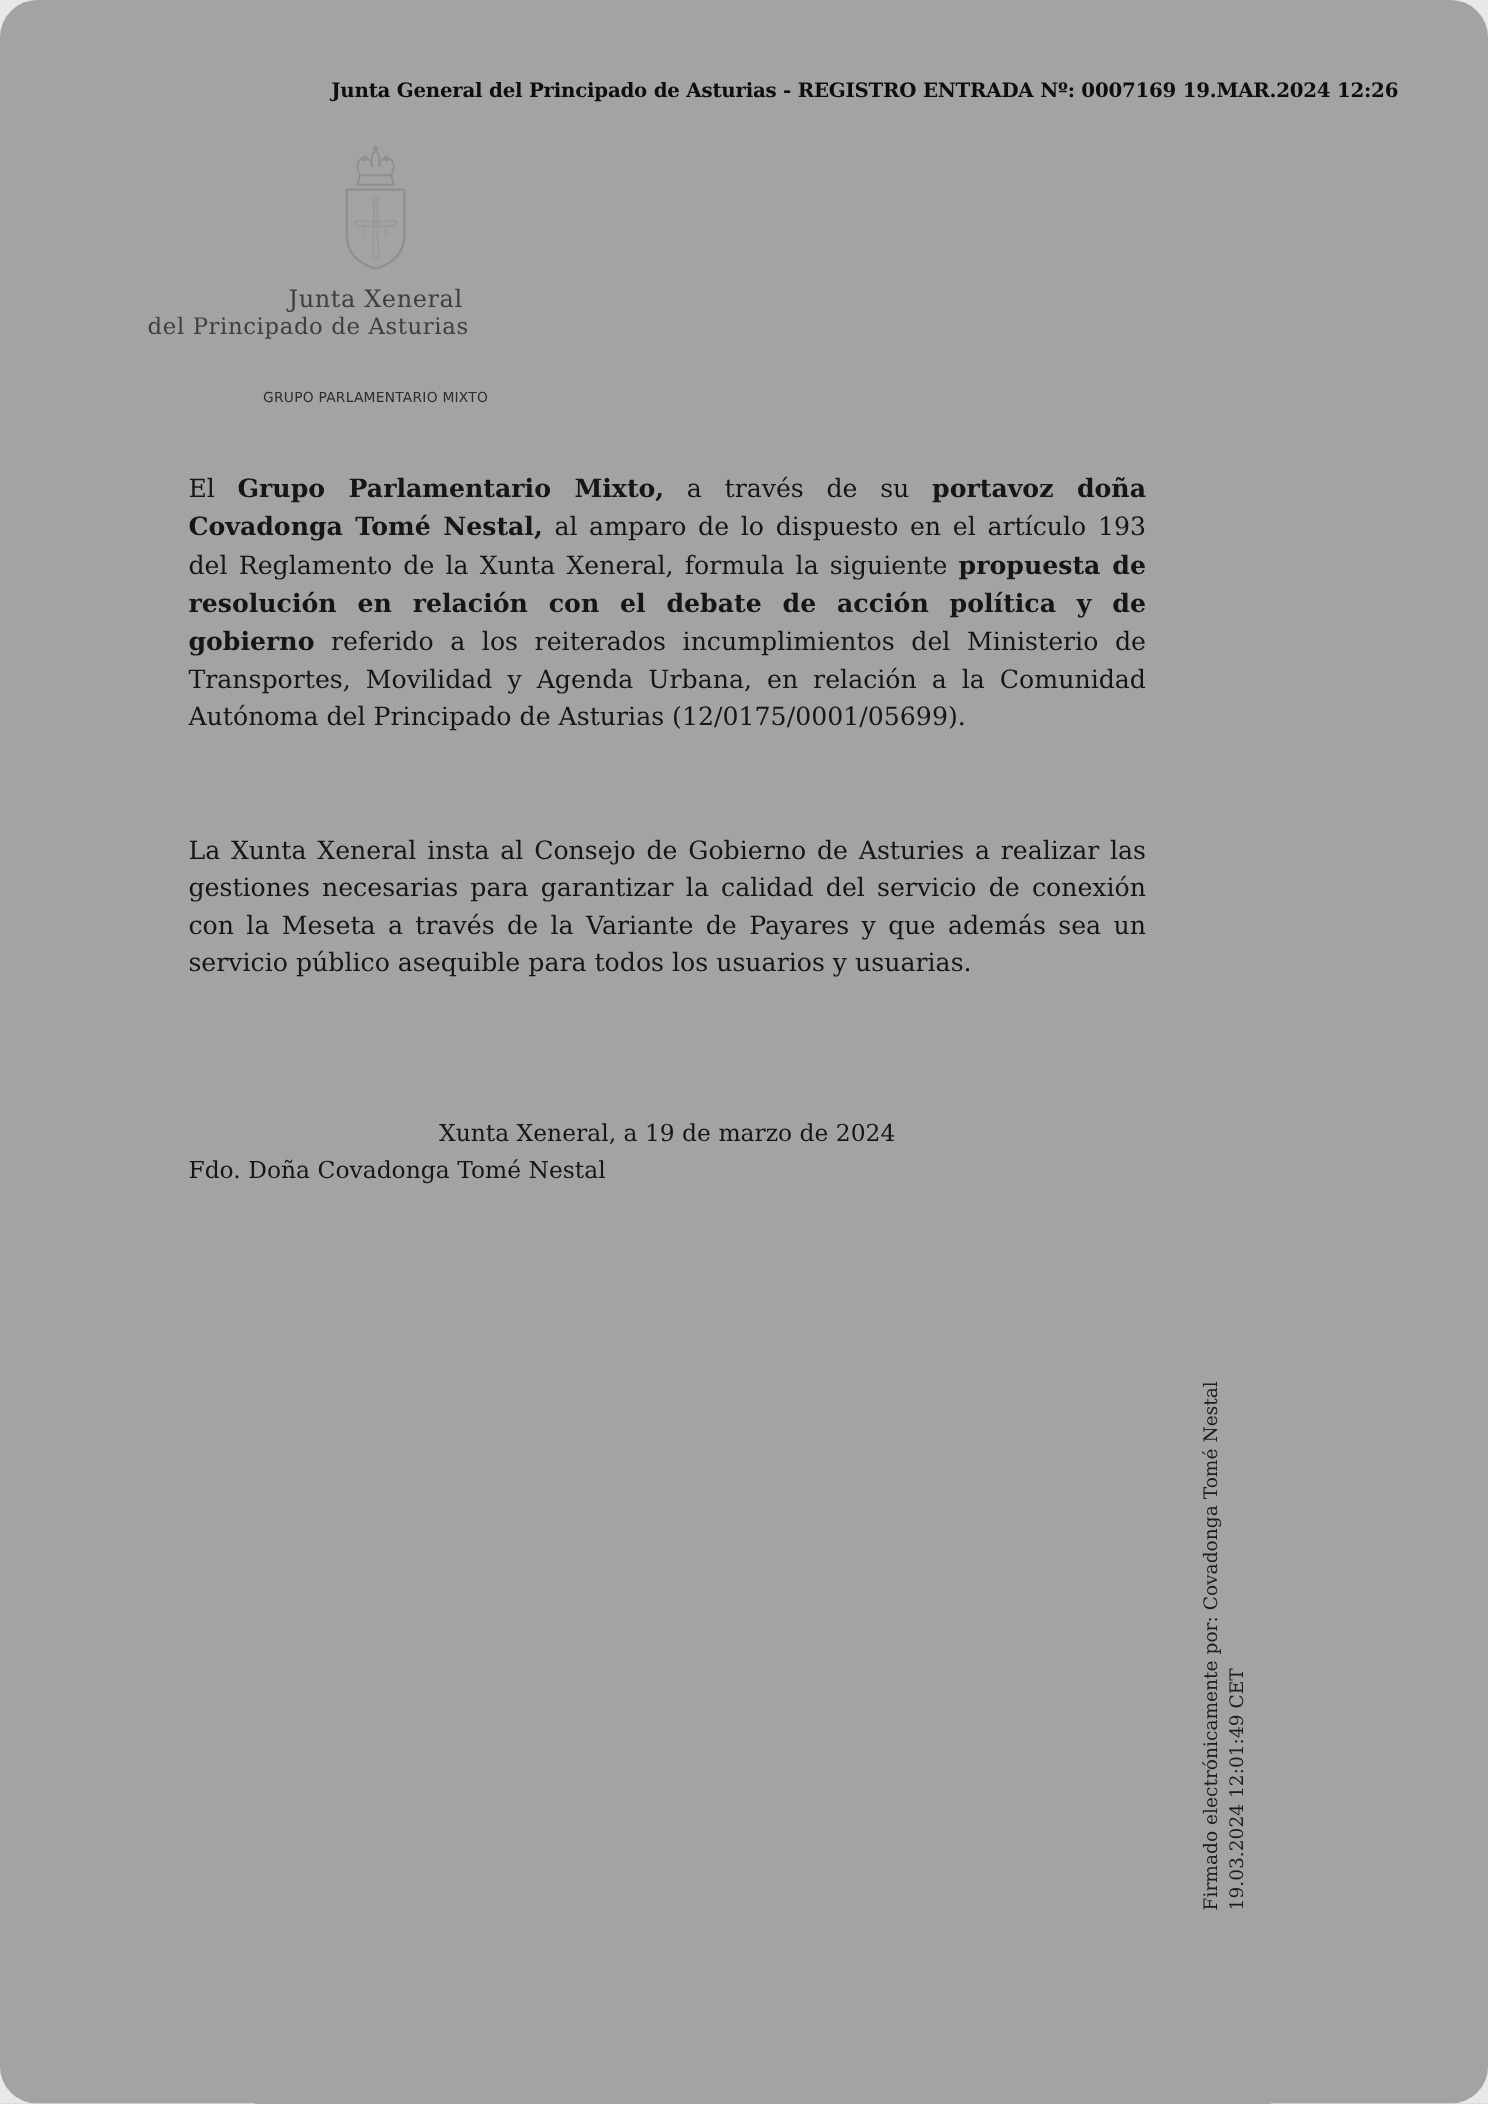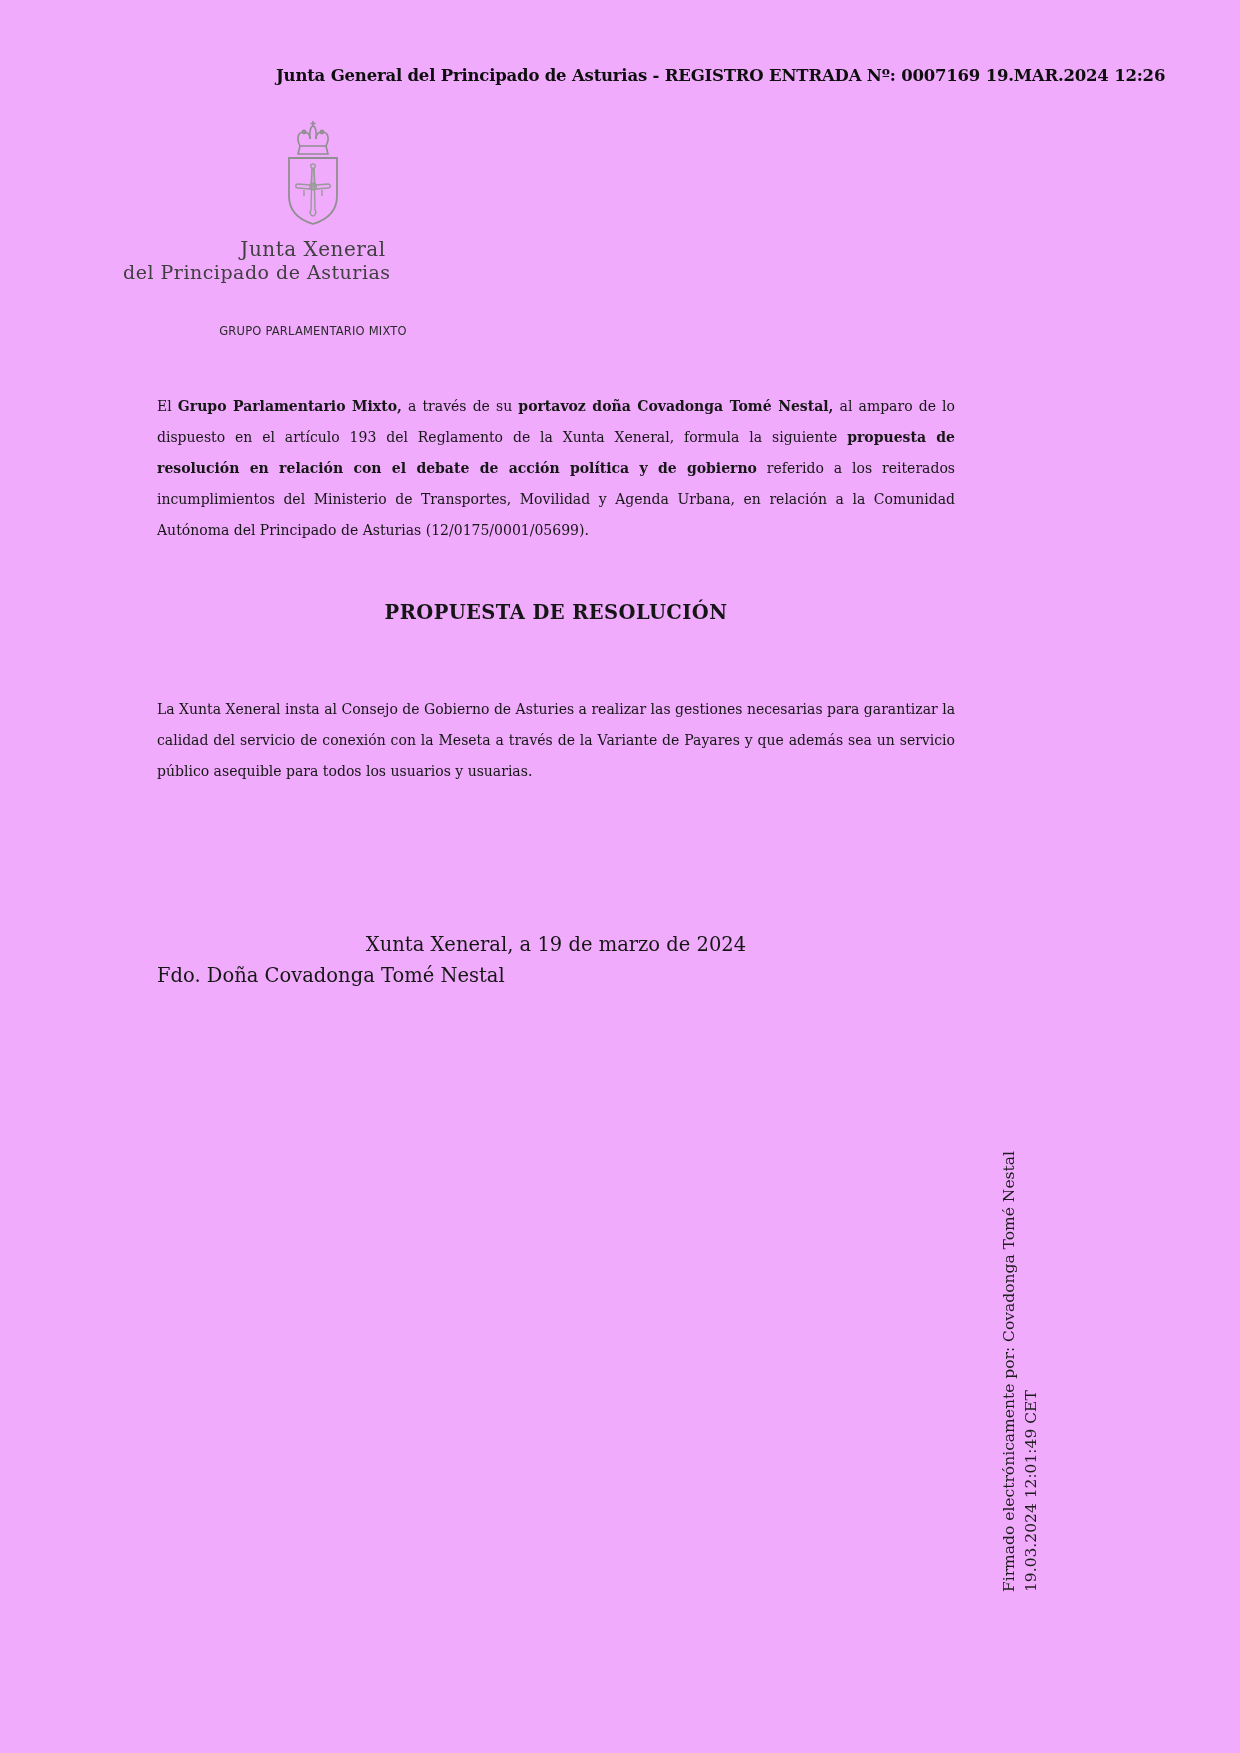--- a/index.html
+++ b/index.html
@@ -1,24 +1,25 @@
 <!DOCTYPE html>
 <html lang="es"><head>
 <meta charset="utf-8">
 <style>
   html, body { margin: 0; padding: 0; background: #e8e8e8; }
   .page {
     position: relative;
     width: 1240px;
     height: 1753px;
     margin: 0 auto;
-    background: #f0abfc;
+    background: #a3a3a3;
     font-family: "DejaVu Serif", "Liberation Serif", serif;
     color: #161616;
     overflow: hidden;
+    border-radius: 31px;
   }
   .abs { position: absolute; }
 
   
   .stamp {
     left: 276px; top: 66px; width: 820px;
     font-size: 16.5px; font-weight: bold; letter-spacing: -0.2px;
     color: #0e0e0e; white-space: nowrap;
   }
 
@@ -38,21 +39,21 @@
     font-size: 11.5px; color: #2b2b2b; letter-spacing: 0.2px; margin-top: 12px;
   }
 
   
   .salutation {
     left: 157px; top: 334px; width: 798px; text-align: center;
     font-size: 21px; font-weight: bold; letter-spacing: 0.8px;
   }
   .para {
     left: 157px; width: 798px;
-    font-size: 14px; line-height: 31px; text-align: justify;
+    font-size: 21px; line-height: 31px; text-align: justify;
   }
   .para1 { top: 391px; }
   .heading2 {
     left: 157px; top: 601px; width: 798px; text-align: center;
     font-size: 19.5px; font-weight: bold; letter-spacing: 0.4px;
   }
   .para2 { top: 694px; }
   .closing1 {
     left: 157px; top: 933px; width: 798px; text-align: center; font-size: 19.5px;
   }
@@ -106,21 +107,20 @@
 
   <div class="abs org1">Junta Xeneral</div>
 
   <div class="abs org2">del Principado de Asturias</div>
 
   <div class="abs group">GRUPO PARLAMENTARIO MIXTO</div>
 
 
   <div class="abs para para1">El <b>Grupo Parlamentario Mixto,</b> a través de su <b>portavoz doña Covadonga Tomé Nestal,</b> al amparo de lo dispuesto en el artículo 193 del Reglamento de la Xunta Xeneral, formula la siguiente <b>propuesta de resolución en relación con el debate de acción política y de gobierno</b> referido a los reiterados incumplimientos del Ministerio de Transportes, Movilidad y Agenda Urbana, en relación a la Comunidad Autónoma del Principado de Asturias (12/0175/0001/05699).</div>
 
-  <div class="abs heading2">PROPUESTA DE RESOLUCIÓN</div>
 
   <div class="abs para para2">La Xunta Xeneral insta al Consejo de Gobierno de Asturies a realizar las gestiones necesarias para garantizar la calidad del servicio de conexión con la Meseta a través de la Variante de Payares y que además sea un servicio público asequible para todos los usuarios y usuarias.</div>
 
   <div class="abs closing1">Xunta Xeneral, a 19 de marzo de 2024</div>
 
   <div class="abs closing2">Fdo. Doña Covadonga Tomé Nestal</div>
 
   <div class="abs esign">
     <div>Firmado electrónicamente por: Covadonga Tomé Nestal</div>
     <div>19.03.2024 12:01:49 CET</div>

